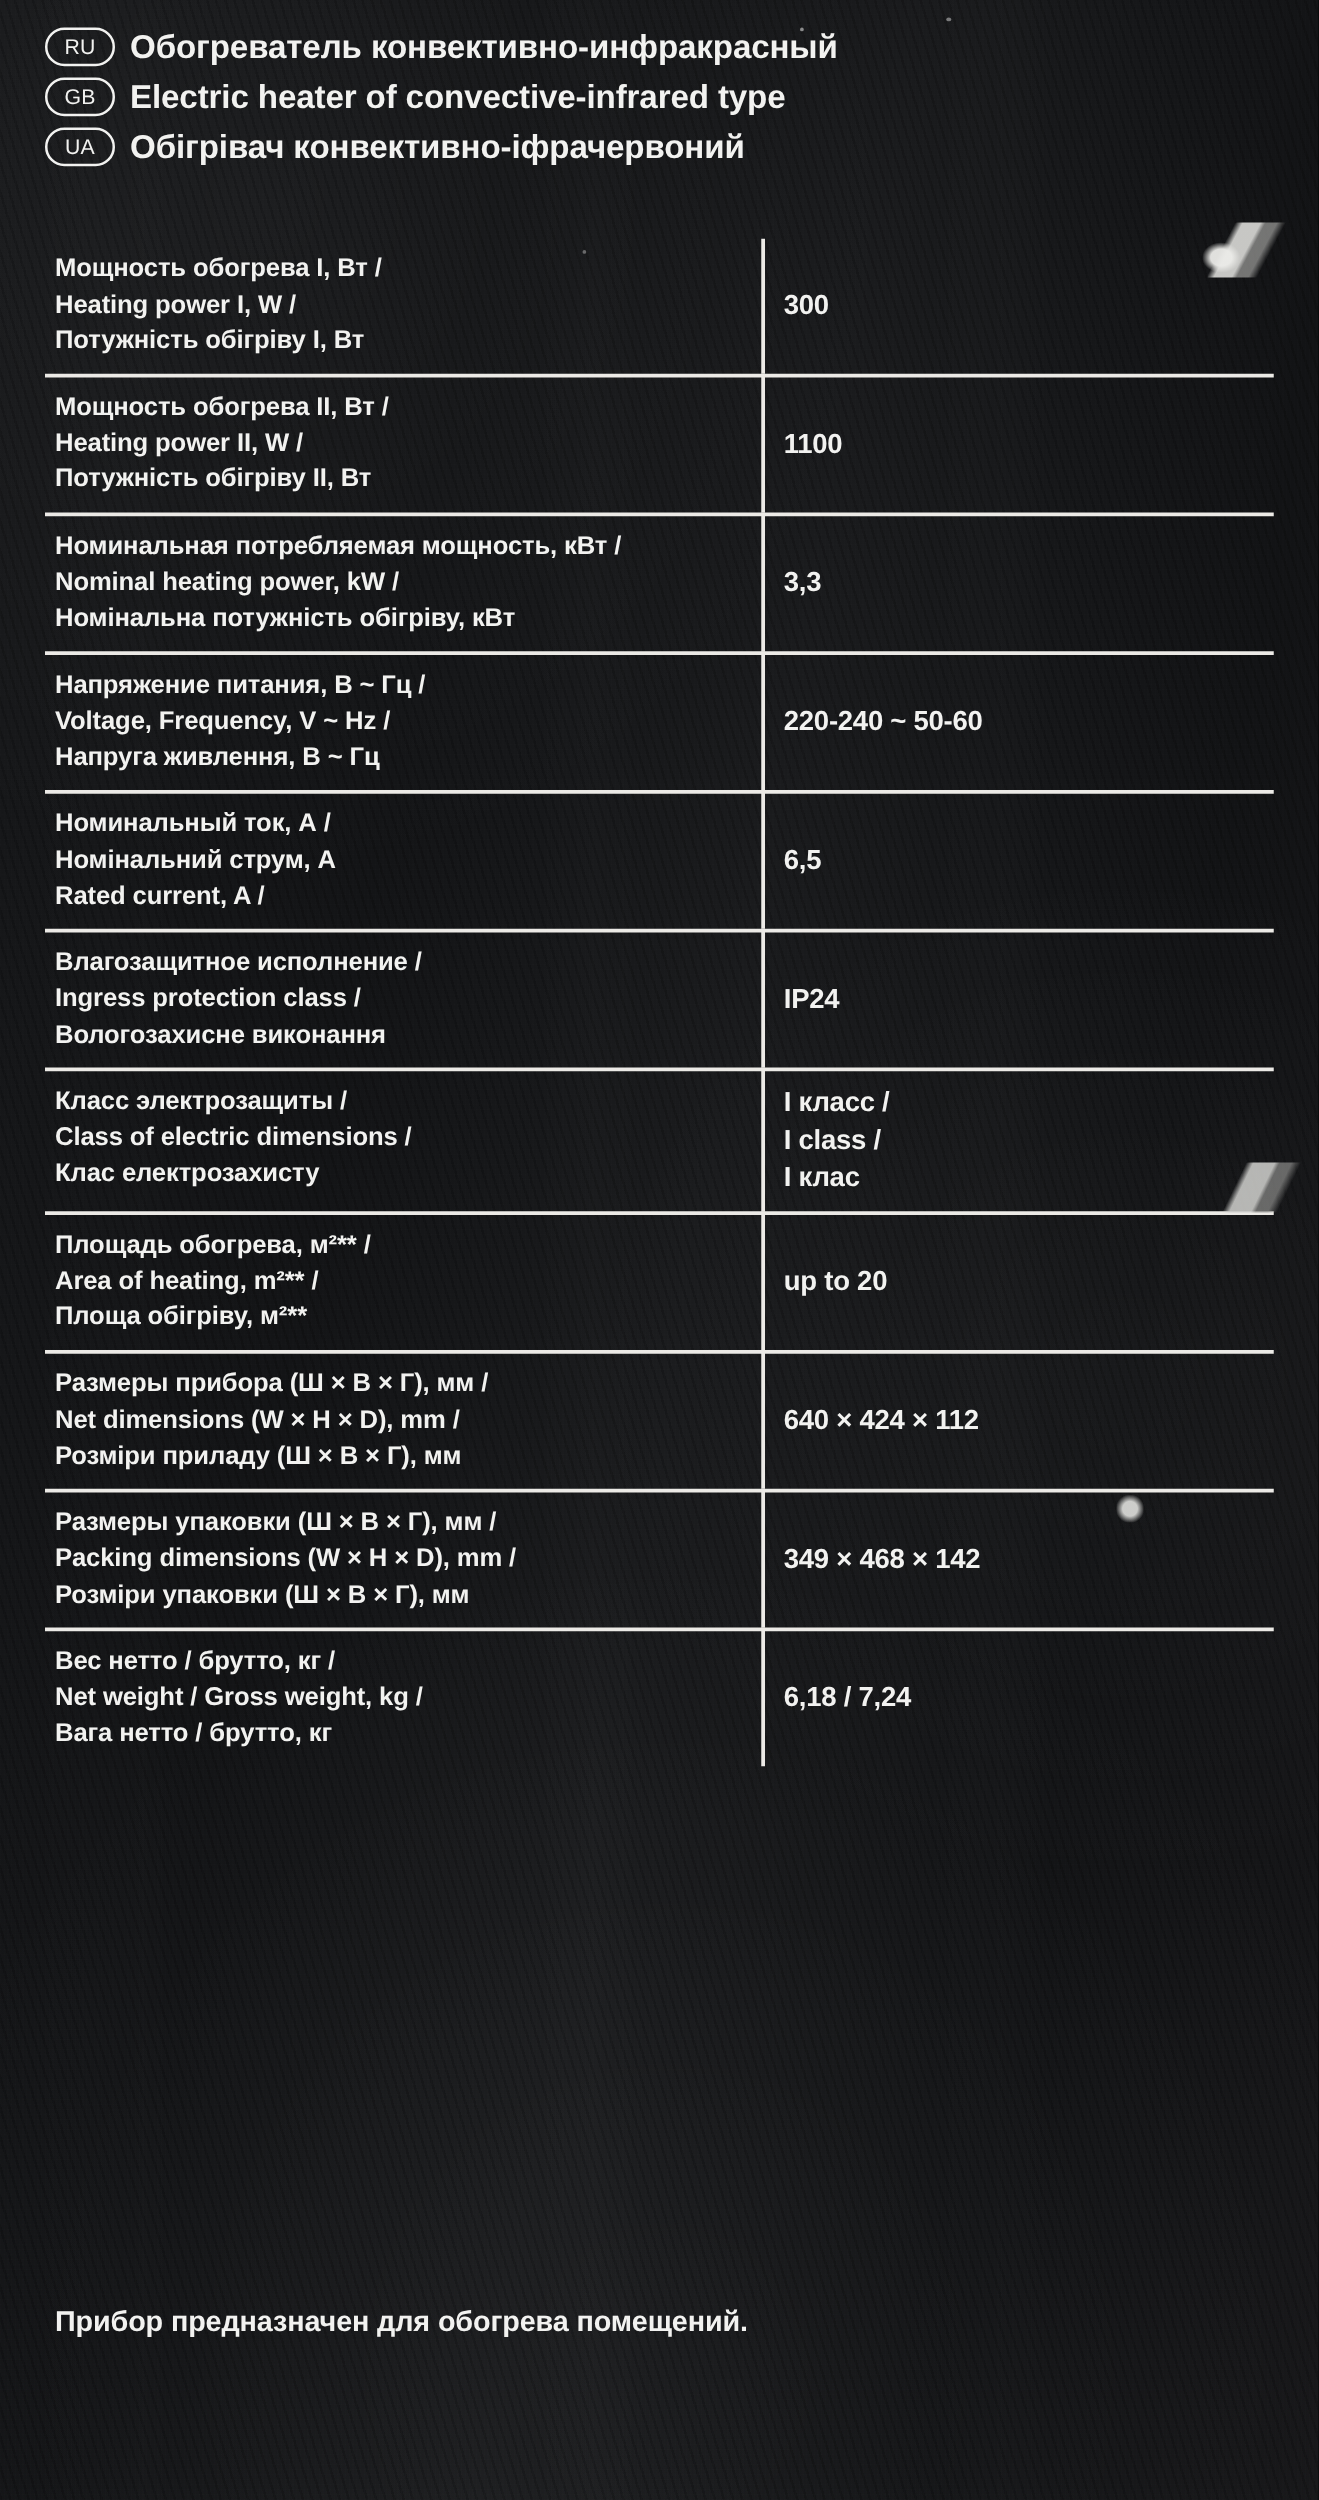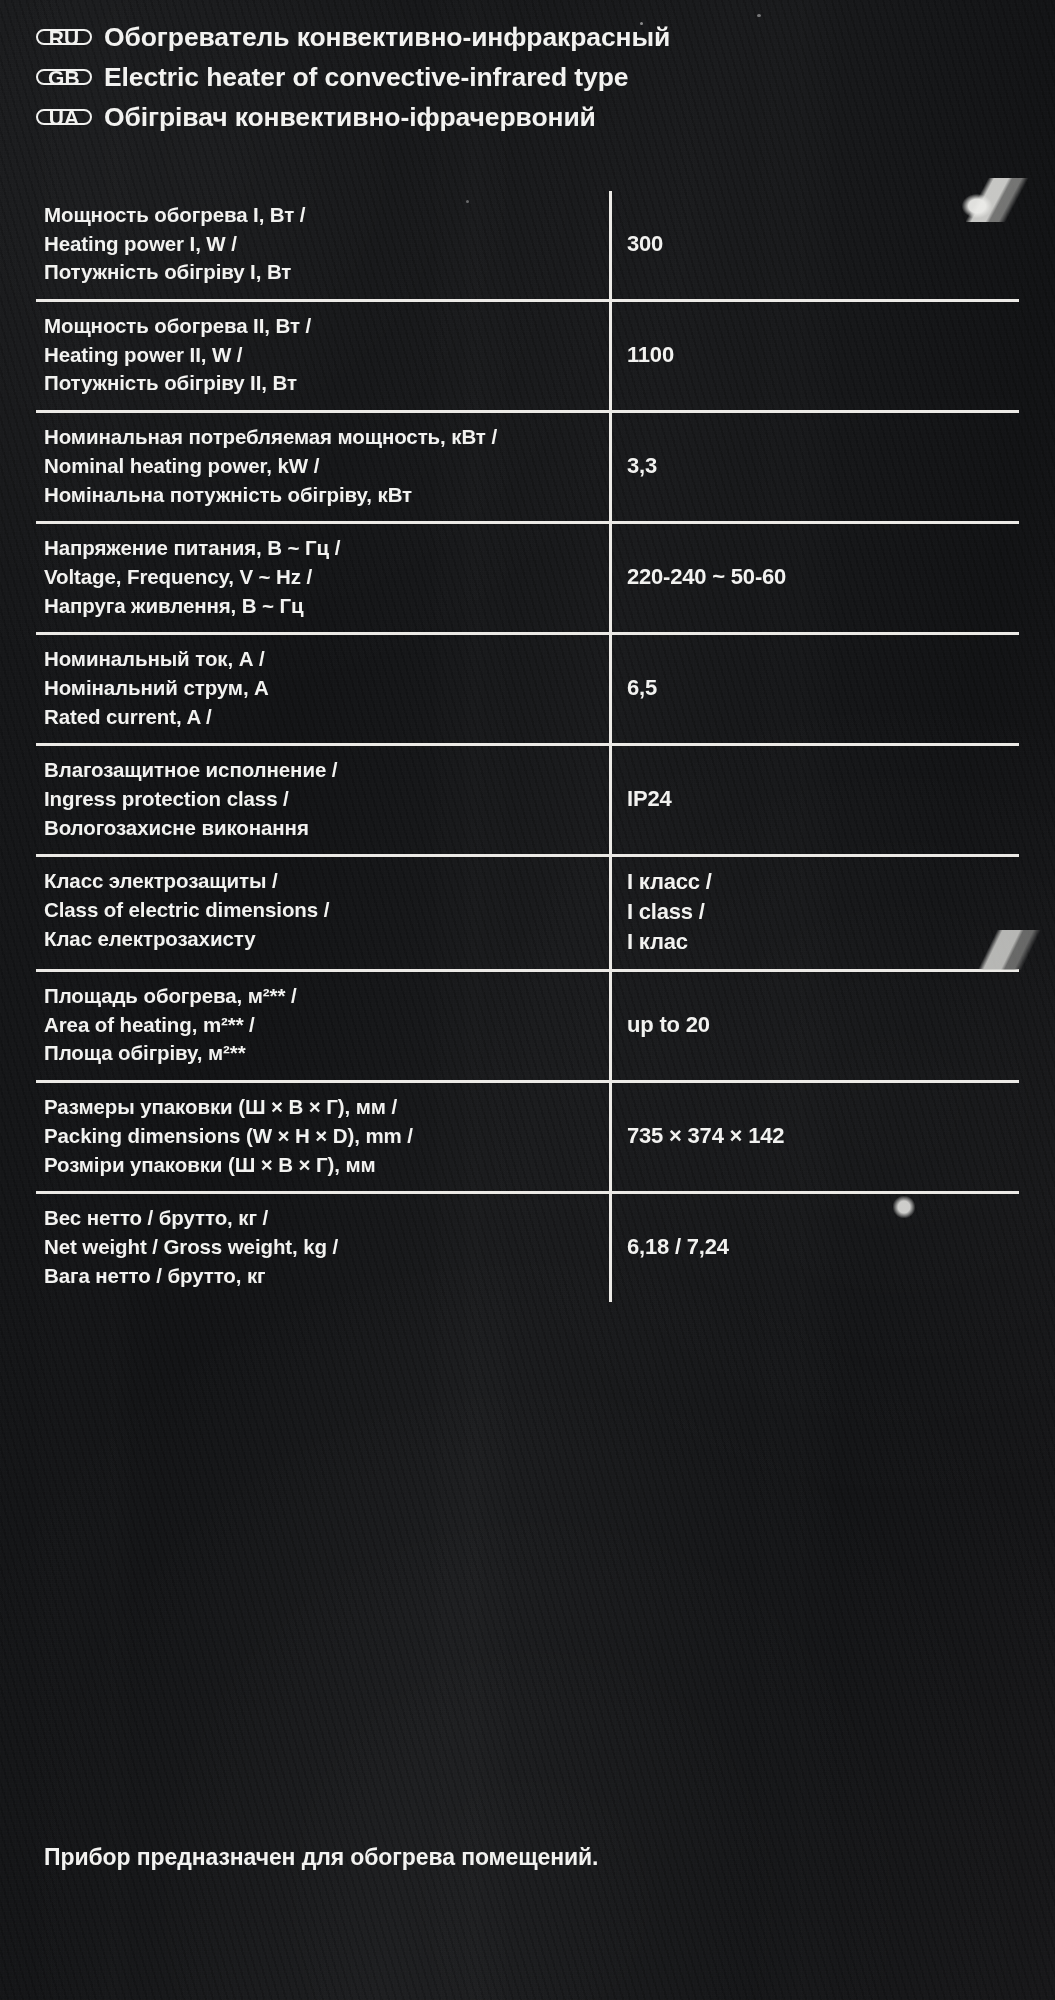--- a/index.html
+++ b/index.html
@@ -60,28 +60,28 @@
   }
   .hdr-row {
     display: flex;
     align-items: center;
     height: 38px;
     margin-bottom: 2px;
   }
   .cc {
     flex: 0 0 auto;
     width: 56px;
-    height: 16px;
+    height: 31px;
     border: 2.6px solid #f2f2f0;
     border-radius: 16px;
     display: flex;
     align-items: center;
     justify-content: center;
-    font-size: 21px;
-    font-weight: 700;
+    font-size: 17px;
+    font-weight: 400;
     letter-spacing: .2px;
     line-height: 1;
     box-sizing: border-box;
   }
   .hdr-text {
     margin-left: 12px;
     font-size: 26.5px;
     font-weight: 700;
     letter-spacing: -.1px;
     white-space: nowrap;
@@ -291,30 +291,41 @@
       <div class="tlabel">
         <div>Площадь обогрева, м²** /</div>
         <div>Area of heating, m²** /</div>
         <div>Площа обігріву, м²**</div>
       </div>
       <div class="tvalue">
         <div>up to 20</div>
       </div>
     </div>
 
+    <div class="trow">
+      <div class="vdiv"></div>
+      <div class="tlabel">
+        <div>Размеры прибора (Ш × В × Г), мм /</div>
+        <div>Net dimensions (W × H × D), mm /</div>
+        <div>Розміри приладу (Ш × В × Г), мм</div>
+      </div>
+      <div class="tvalue">
+        <div>640 × 424 × 112</div>
+      </div>
+    </div>
 
     <div class="trow">
       <div class="vdiv"></div>
       <div class="tlabel">
         <div>Размеры упаковки (Ш × В × Г), мм /</div>
         <div>Packing dimensions (W × H × D), mm /</div>
         <div>Розміри упаковки (Ш × В × Г), мм</div>
       </div>
       <div class="tvalue">
-        <div>735 × 374 × 142</div>
+        <div>349 × 468 × 142</div>
       </div>
     </div>
 
     <div class="trow">
       <div class="vdiv"></div>
       <div class="tlabel">
         <div>Вес нетто / брутто, кг /</div>
         <div>Net weight / Gross weight, kg /</div>
         <div>Вага нетто / брутто, кг</div>
       </div>

